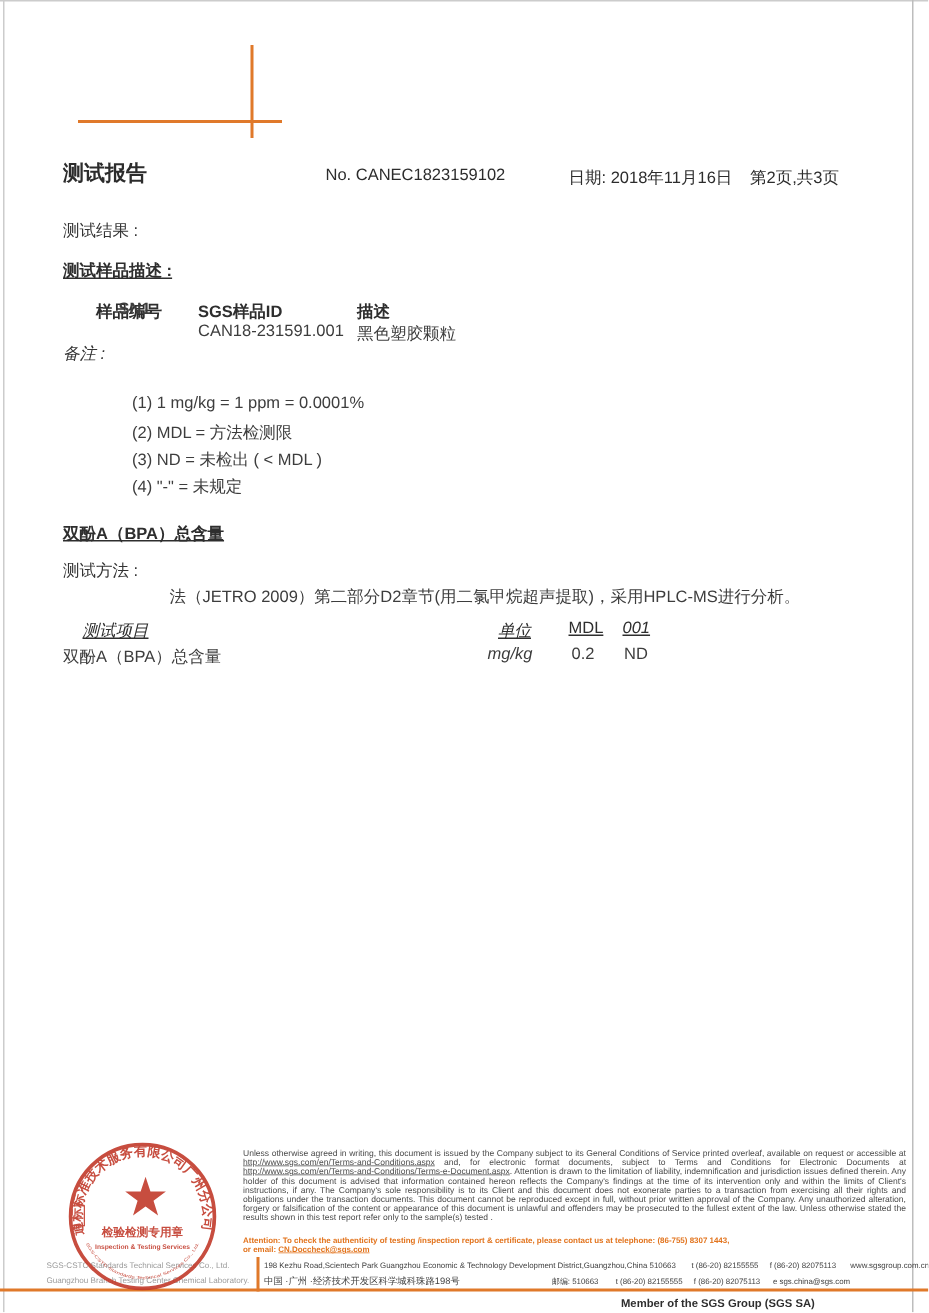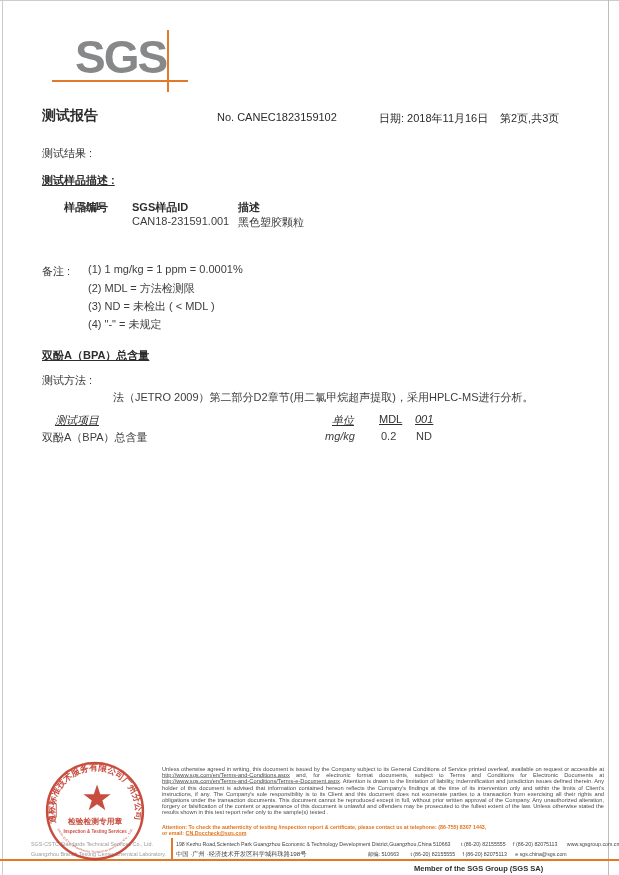--- a/index.html
+++ b/index.html
@@ -38,40 +38,39 @@
 </style>
 </head>
 <body>
 
 <div class="doc">
 
   <div class="abs hairline" style="left:0;top:0;width:619px;height:1px;"></div>
   <div class="abs hairline" style="left:2px;top:0;width:1px;height:875px;"></div>
   <div class="abs hairline" style="left:608px;top:0;width:1px;height:875px;background:#bdbdbd;"></div>
 
-  <div class="abs logo-text">SGS</div>
   <div class="abs logo-underline"></div>
   <div class="abs logo-vline"></div>
 
   <div class="abs report-title">测试报告</div>
   <div class="abs meta" style="left:217px;top:111px;">No. CANEC1823159102</div>
   <div class="abs meta" style="left:379px;top:111px;">日期: 2018年11月16日</div>
   <div class="abs meta" style="left:500px;top:111px;">第2页,共3页</div>
 
   <div class="abs label" style="left:42px;top:146px;">测试结果 :</div>
 
   <div class="abs b u" style="left:42px;top:173px;color:#2e2e2e;">测试样品描述 :</div>
   <div class="abs b" style="left:64px;top:200px;color:#2e2e2e;">样品编号</div>
   <div class="abs b" style="left:132px;top:200px;color:#2e2e2e;">SGS样品ID</div>
   <div class="abs b" style="left:238px;top:200px;color:#2e2e2e;">描述</div>
   <div class="abs" style="left:79px;top:200px;font-weight:bold;">SN1</div>
   <div class="abs" style="left:132px;top:215px;">CAN18-231591.001</div>
   <div class="abs" style="left:238px;top:215px;">黑色塑胶颗粒</div>
 
-  <div class="abs label" style="left:42px;top:264px;">备注 :</div>
+  <div class="abs label" style="left:42px;top:228px;font-style:italic;">备注 :</div>
   <div class="abs" style="left:88px;top:263px;">(1) 1 mg/kg = 1 ppm = 0.0001%</div>
   <div class="abs" style="left:88px;top:281px;">(2) MDL = 方法检测限</div>
   <div class="abs" style="left:88px;top:299px;">(3) ND = 未检出 ( &lt; MDL )</div>
   <div class="abs" style="left:88px;top:317px;">(4) "-" = 未规定</div>
 
   <div class="abs b u" style="left:42px;top:348px;color:#2e2e2e;">双酚A（BPA）总含量</div>
   <div class="abs label" style="left:42px;top:373px;">测试方法 :</div>
   <div class="abs" style="left:113px;top:390px;text-align:right;">法（JETRO 2009）第二部分D2章节(用二氯甲烷超声提取)，采用HPLC-MS进行分析。</div>
 
   <div class="abs u i" style="left:55px;top:413px;color:#2e2e2e;">测试项目</div>

